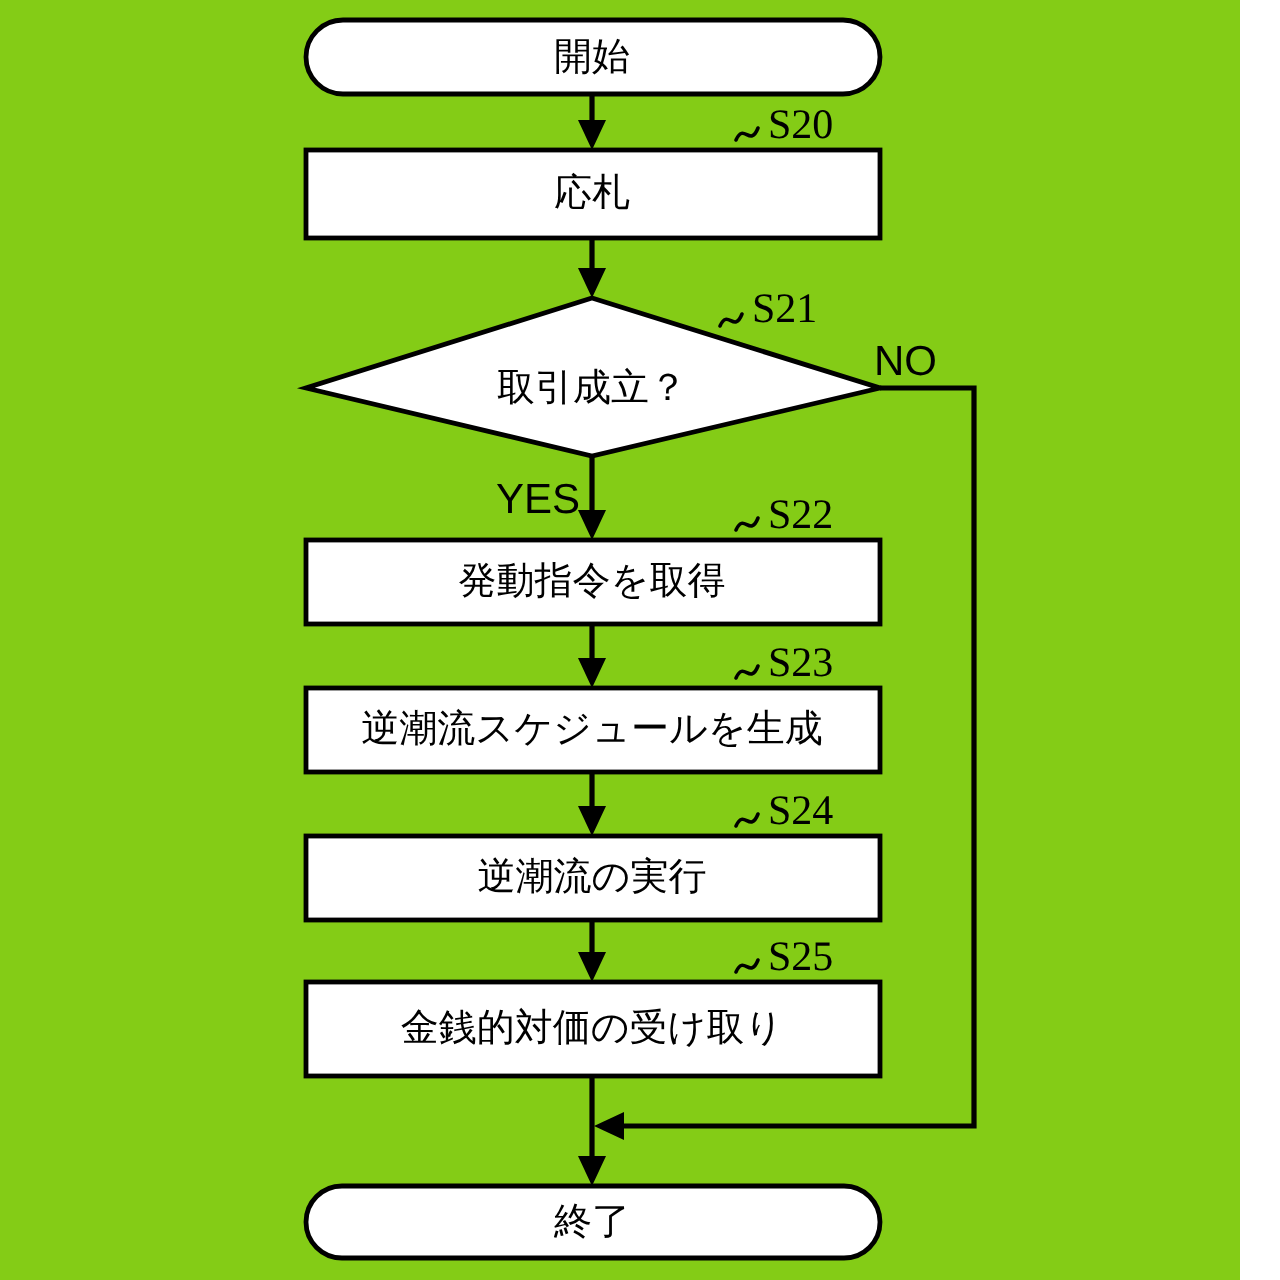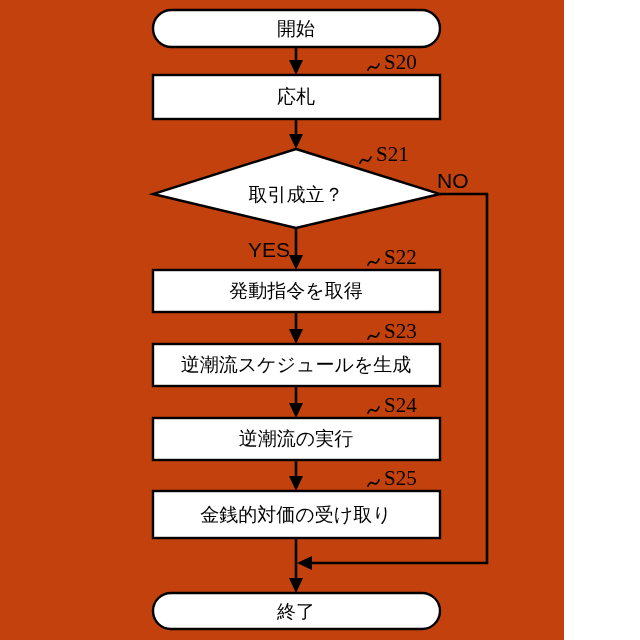--- a/index.html
+++ b/index.html
@@ -2,23 +2,23 @@
 <html><head>
 <meta charset="utf-8">
 <style>
   html, body {
     margin: 0;
     padding: 0;
     background: #ffffff;
   }
   #flowchart-root {
     position: relative;
-    width: 564px;
+    width: 620px;
     height: 640px;
-    background: #c2410c;
+    background: #84cc16;
     font-family: "Liberation Sans", "DejaVu Sans", sans-serif;
     overflow: hidden;
   }
   svg#flow-svg {
     position: absolute;
     top: 0;
     left: 0;
     width: 640px;
     height: 640px;
   }

